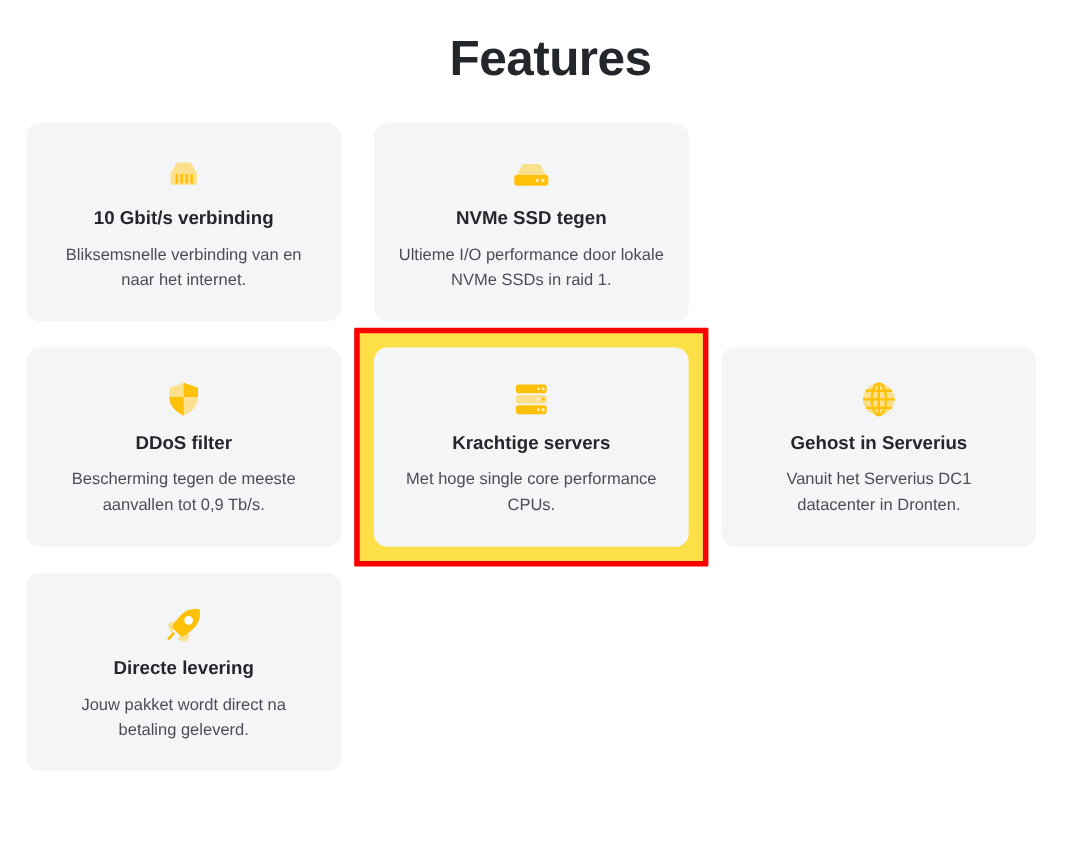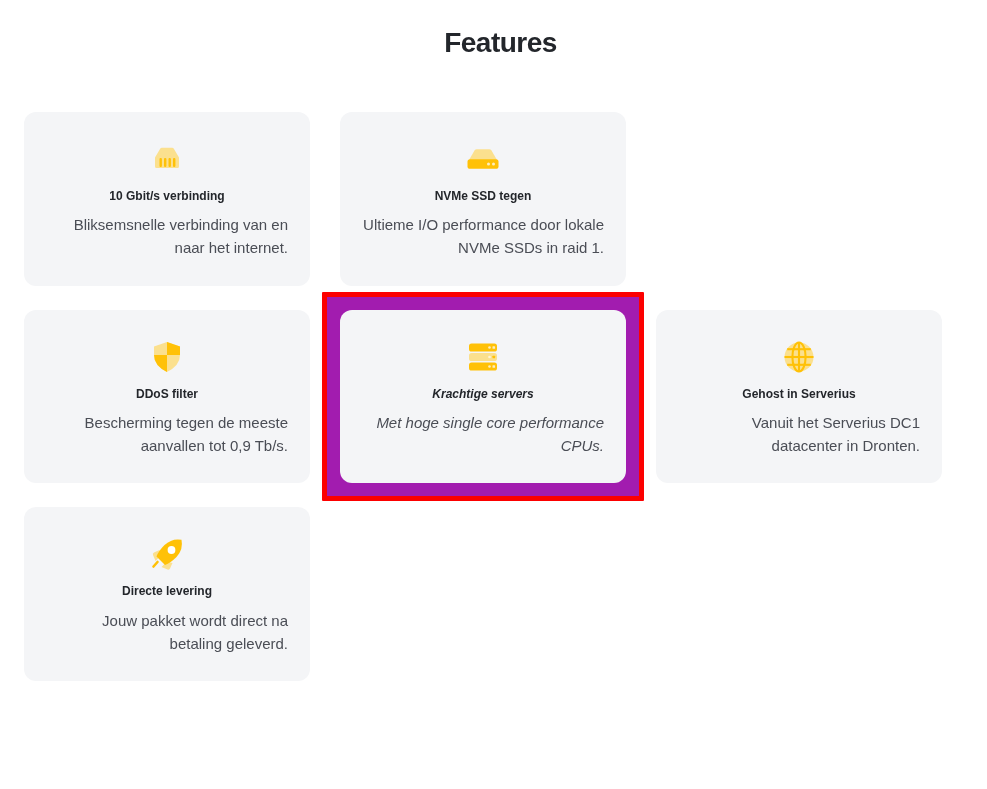--- a/index.html
+++ b/index.html
@@ -23,21 +23,21 @@
     background: #ffffff;
   }
 
   
   .page-title {
     position: absolute;
     top: 26px;
     left: 0;
     width: 987px;
     text-align: center;
-    font-size: 28px;
+    font-size: 45px;
     font-weight: 700;
     letter-spacing: -0.5px;
     color: #23262b;
     line-height: 1.2;
     padding-left: 14px;
   }
 
   
   .grid {
     position: absolute;
@@ -70,45 +70,43 @@
 
   .card-icon {
     height: 38px;
     display: flex;
     align-items: center;
     justify-content: center;
     margin-bottom: 10px;
   }
 
   .card-title {
-    font-size: 12px;
+    font-size: 17px;
     font-weight: 700;
     color: #23262b;
     line-height: 1.35;
     margin-bottom: 9px;
   }
 
   .card-desc {
     font-size: 15px;
     font-weight: 400;
     color: #4a4d55;
     line-height: 1.55;
     max-width: 250px;
-    text-align: right;
   }
 
   
   .highlight-wrap {
     position: relative;
     padding: 13px;
     border: 5px solid #fc0000;
     border-radius: 1px;
-    background: #a21caf;
+    background: #fde047;
     margin: -18px -18px;
-    font-style: italic;
   }
   .highlight-wrap .card {
     min-height: 167px;
   }
 
   svg { display: block; }
 </style>
 </head>
 <body>
 

